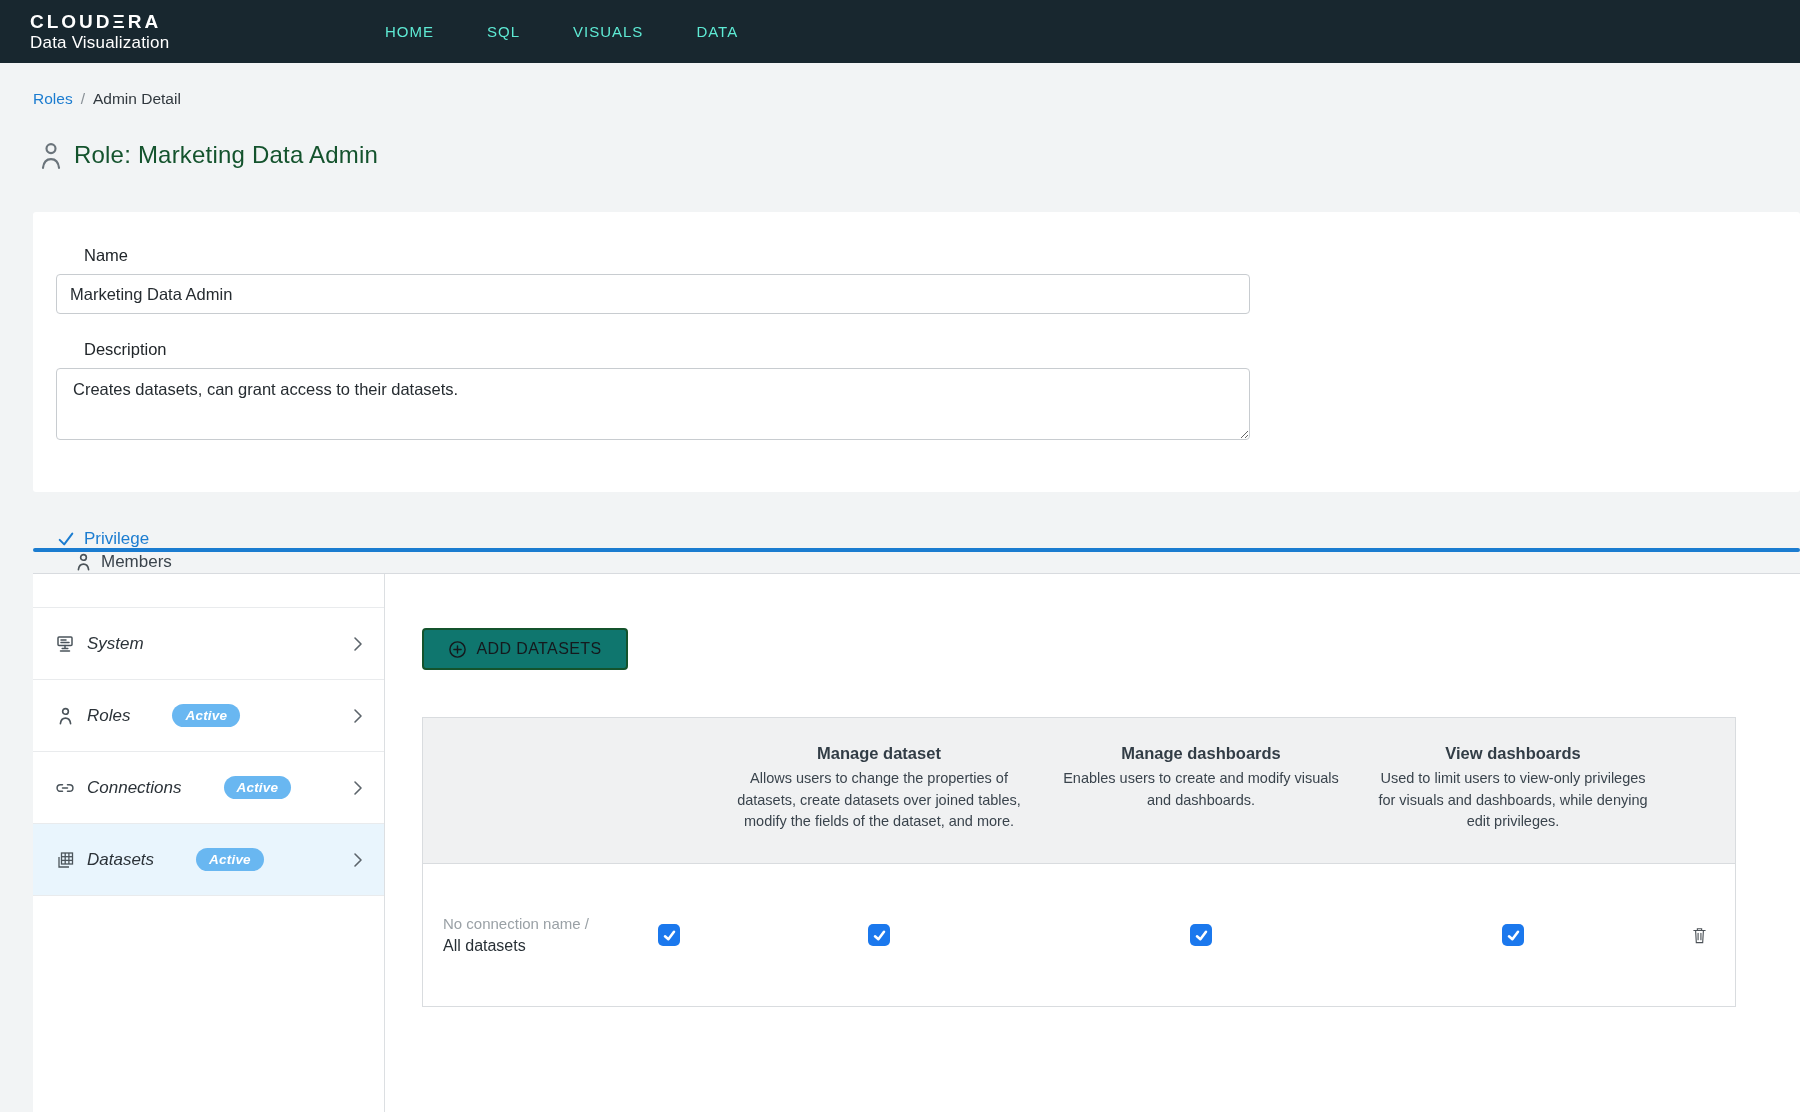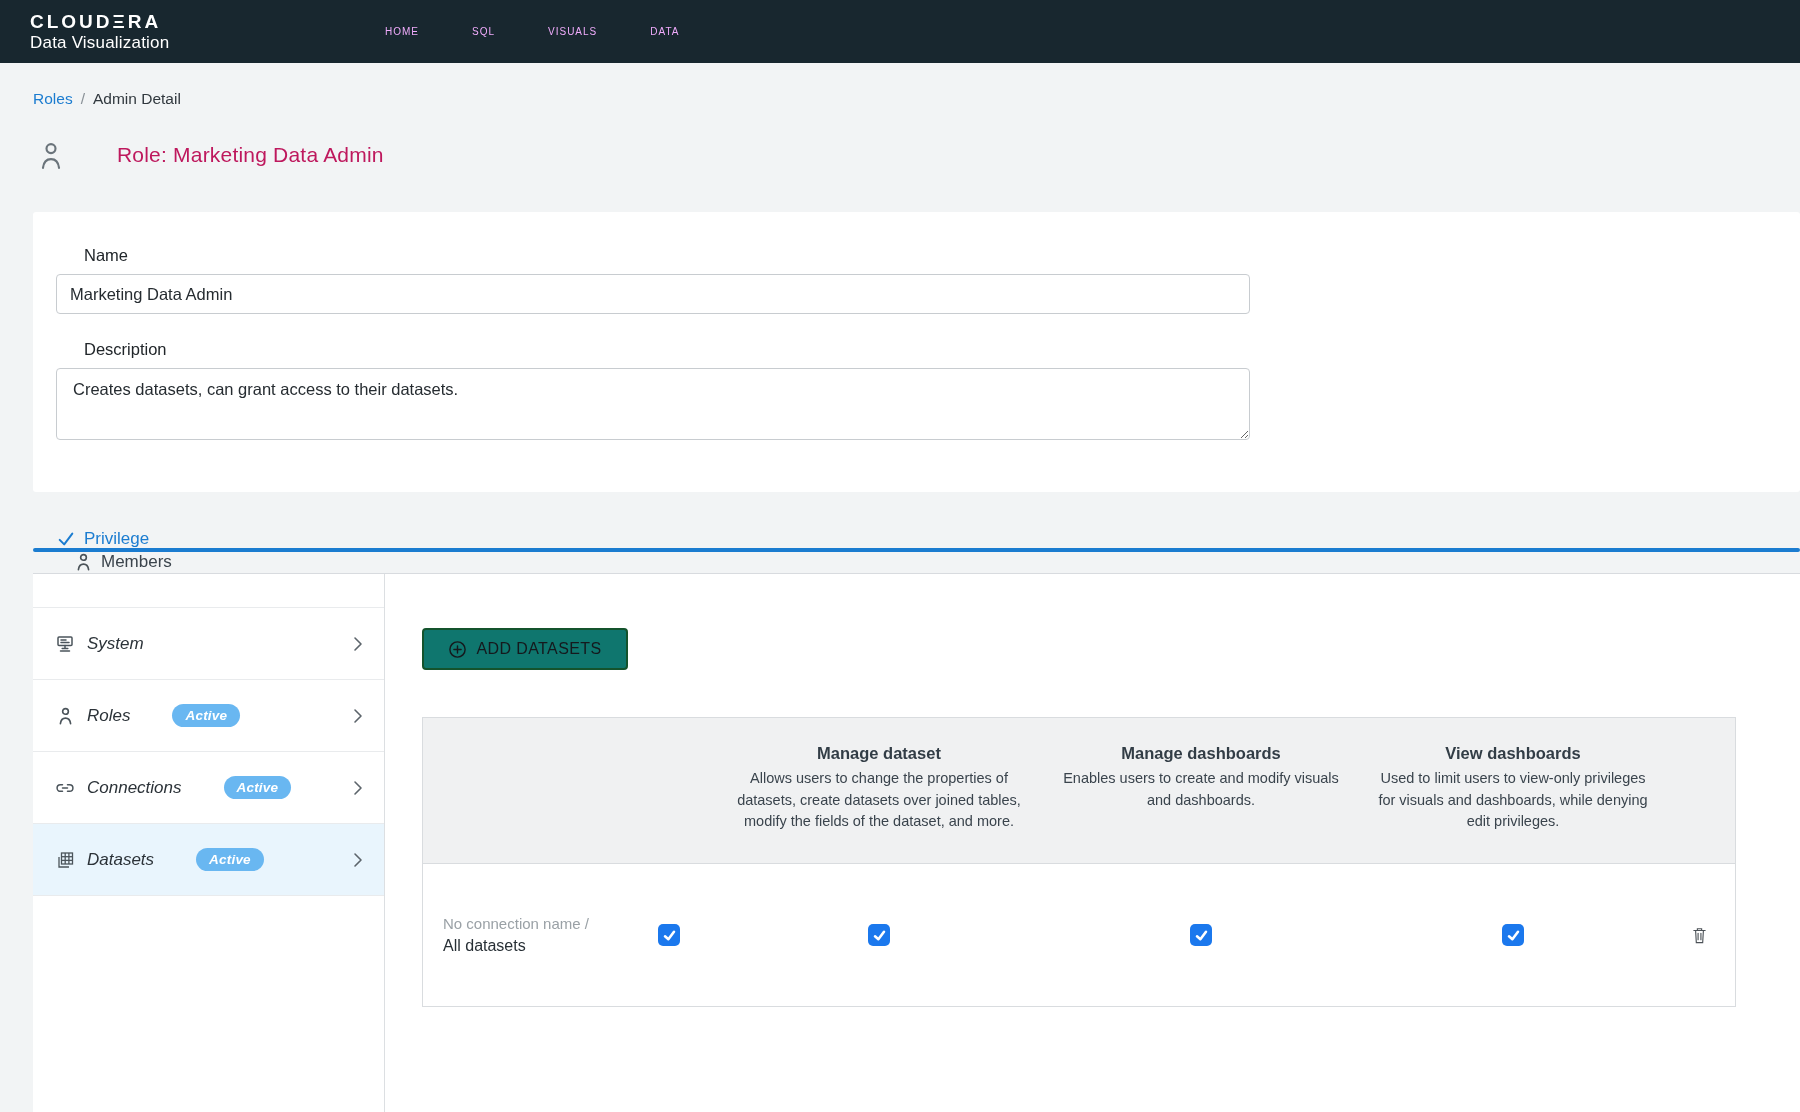--- a/index.html
+++ b/index.html
@@ -5,30 +5,30 @@
   * { margin:0; padding:0; box-sizing:border-box; }
   html,body { width:1800px; height:1112px; overflow:hidden; }
   body { background:#f2f4f5; font-family:"Liberation Sans", sans-serif; color:#222930; }
 
   
   .navbar { position:relative; height:63px; background:#18272f; display:flex; align-items:center; }
   .logo { padding-left:30px; line-height:1.15; }
   .logo-line1 { color:#fff; font-size:19px; font-weight:bold; letter-spacing:3px; }
   .logo-line2 { color:#fff; font-size:17px; font-weight:400; letter-spacing:.2px; }
   .nav-menu { position:absolute; left:385px; top:0; height:63px; display:flex; align-items:center; gap:53px; }
-  .nav-item { color:#f0abfc; font-size:10px; letter-spacing:1px; cursor:pointer; }
+  .nav-item { color:#5eead4; font-size:15px; letter-spacing:1px; cursor:pointer; }
 
   
   .breadcrumb { margin:26px 0 0 33px; font-size:15.5px; height:20px; display:flex; gap:8px; align-items:center; }
   .crumb-link { color:#1b7cd0; cursor:pointer; }
   .crumb-sep { color:#8a9197; }
   .crumb-current { color:#31383e; }
   .title-row { margin:26px 0 0 38px; height:40px; display:flex; align-items:center; gap:10px; }
   .title-row svg { flex:0 0 auto; }
-  .page-title { font-size:21px; color:#be185d; letter-spacing:.2px;margin-left:43px; }
+  .page-title { font-size:24px; color:#14532d; letter-spacing:.2px; }
 
   
   .card { margin:37px 0 0 33px; width:1767px; height:280px; background:#fff; border-radius:3px; padding:34px 0 0 23px; }
   .field-label { font-size:16.5px; color:#21262a; margin-bottom:9px;margin-left:28px; }
   .text-input { display:block; width:1194px; height:40px; border:1px solid #c8ccd0; border-radius:4px;
                 padding:0 13px; font-size:16.5px; color:#262c31; font-family:"Liberation Sans",sans-serif; background:#fff; }
   .desc-label { margin-top:26px; }
   .text-area { display:block; width:1194px; height:72px; border:1px solid #c8ccd0; border-radius:4px;
                padding:9px 16px; font-size:16.5px; color:#262c31; font-family:"Liberation Sans",sans-serif;
                resize:vertical; line-height:1.35; }

